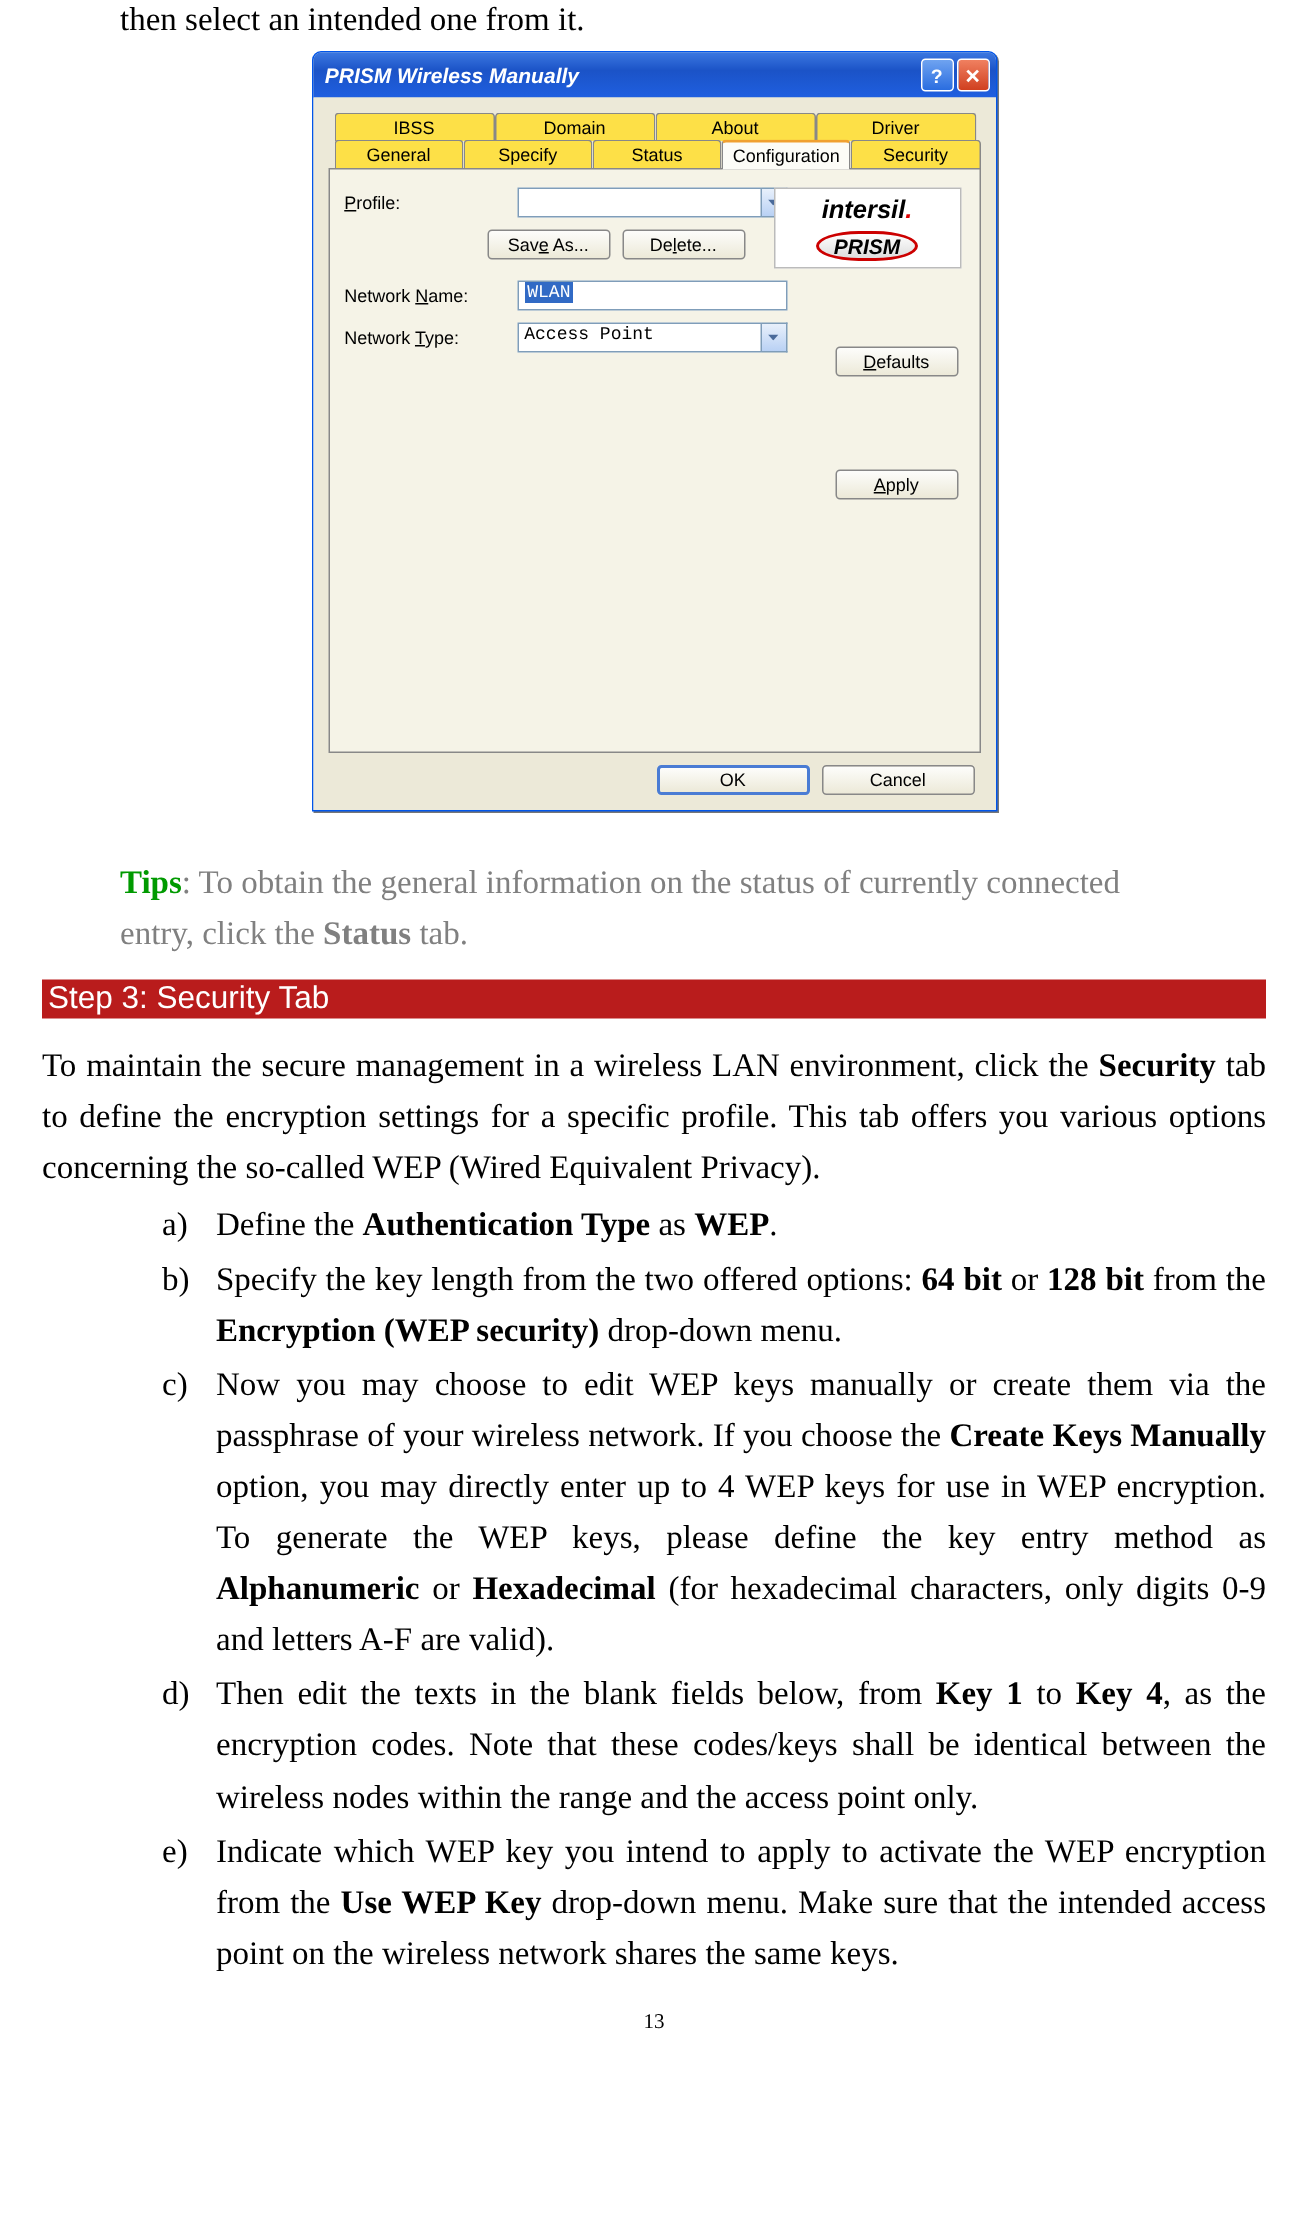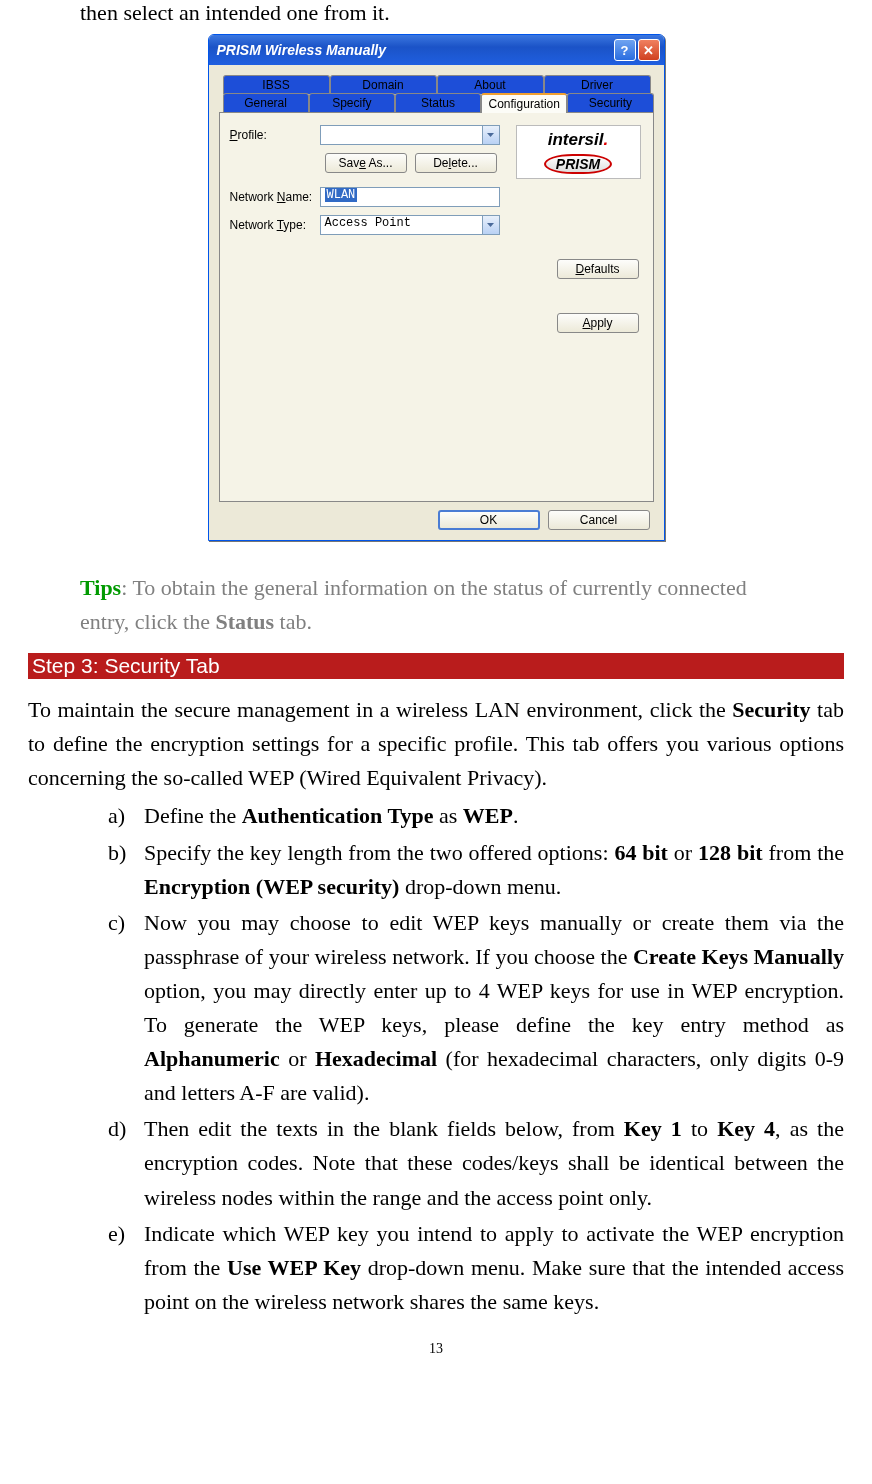--- a/index.html
+++ b/index.html
@@ -63,21 +63,21 @@
     background: #ece9d8;
     position: relative;
     height: 475px;
     box-sizing: border-box;
   }
   .tabstrip { margin-left: 4px; }
   .tabrow { display: flex; gap: 0; }
   .tab {
     border: 1px solid #888;
     border-bottom: none;
-    background: #1d4ed8;
+    background: #fde047;
     padding: 2px 0;
     width: 105px;
     text-align: center;
     border-radius: 3px 3px 0 0;
     font-size: 12px;
     position: relative;
   }
   .tabrow2 .tab { margin-top: -1px; }
   .tab.active {
     background: #fcfcf7;
@@ -87,21 +87,21 @@
   .panel {
     border: 1px solid #888;
     background: #f5f3e7;
     margin-top: -1px;
     height: 390px;
     position: relative;
     padding: 12px 10px;
     box-sizing: border-box;
   }
   .row { display:flex; align-items:center; margin-bottom: 8px; }
-  .lbl { width: 90px; }
+  .lbl { width: 115px; }
   .u { text-decoration: underline; }
   .xp-input {
     border: 1px solid #7f9db9;
     background: #fff;
     height: 20px;
     padding: 0 4px;
     font-family: Liberation Mono, monospace;
     font-size: 12px;
     box-sizing: border-box;
   }
@@ -274,21 +274,21 @@
             <div class="xp-combo" style="width:180px">
               <div class="xp-input">Access Point</div>
               <div class="arrow">
                   <svg viewBox="0 0 7 4">
                     <path d="M0 0 L3.5 4 L7 0 Z" fill="#4a6a9a"></path>
                   </svg>
                 </div>
             </div>
           </div>
 
-          <div class="xp-btn" style="position:absolute; right:14px; top:146px;"><span class="u">D</span><span>efaults</span></div>
+          <div class="xp-btn" style="position:absolute; right:14px; top:118px;"><span class="u">D</span><span>efaults</span></div>
           <div class="xp-btn" style="position:absolute; right:14px; top:200px;"><span class="u">A</span><span>pply</span></div>
 
         </div>
 
         <div class="btn-bar">
           <div class="xp-btn primary">OK</div>
           <div class="xp-btn">Cancel</div>
         </div>
       </div>
     </div>

